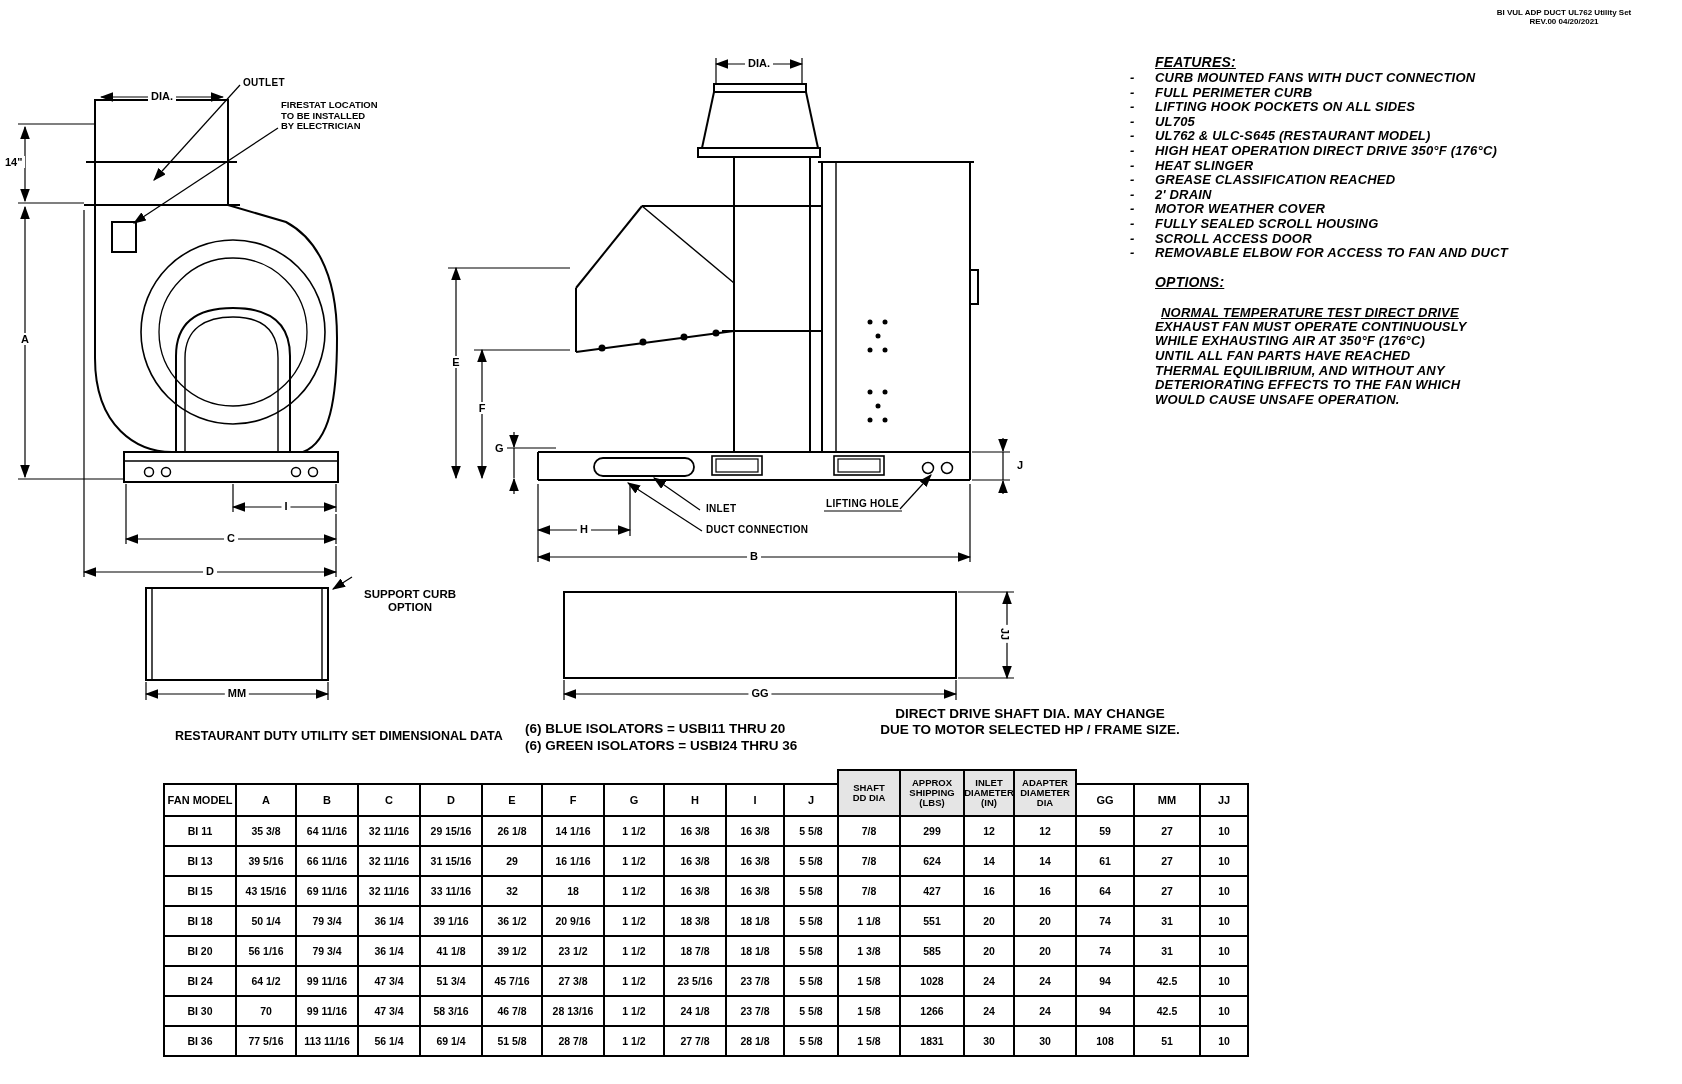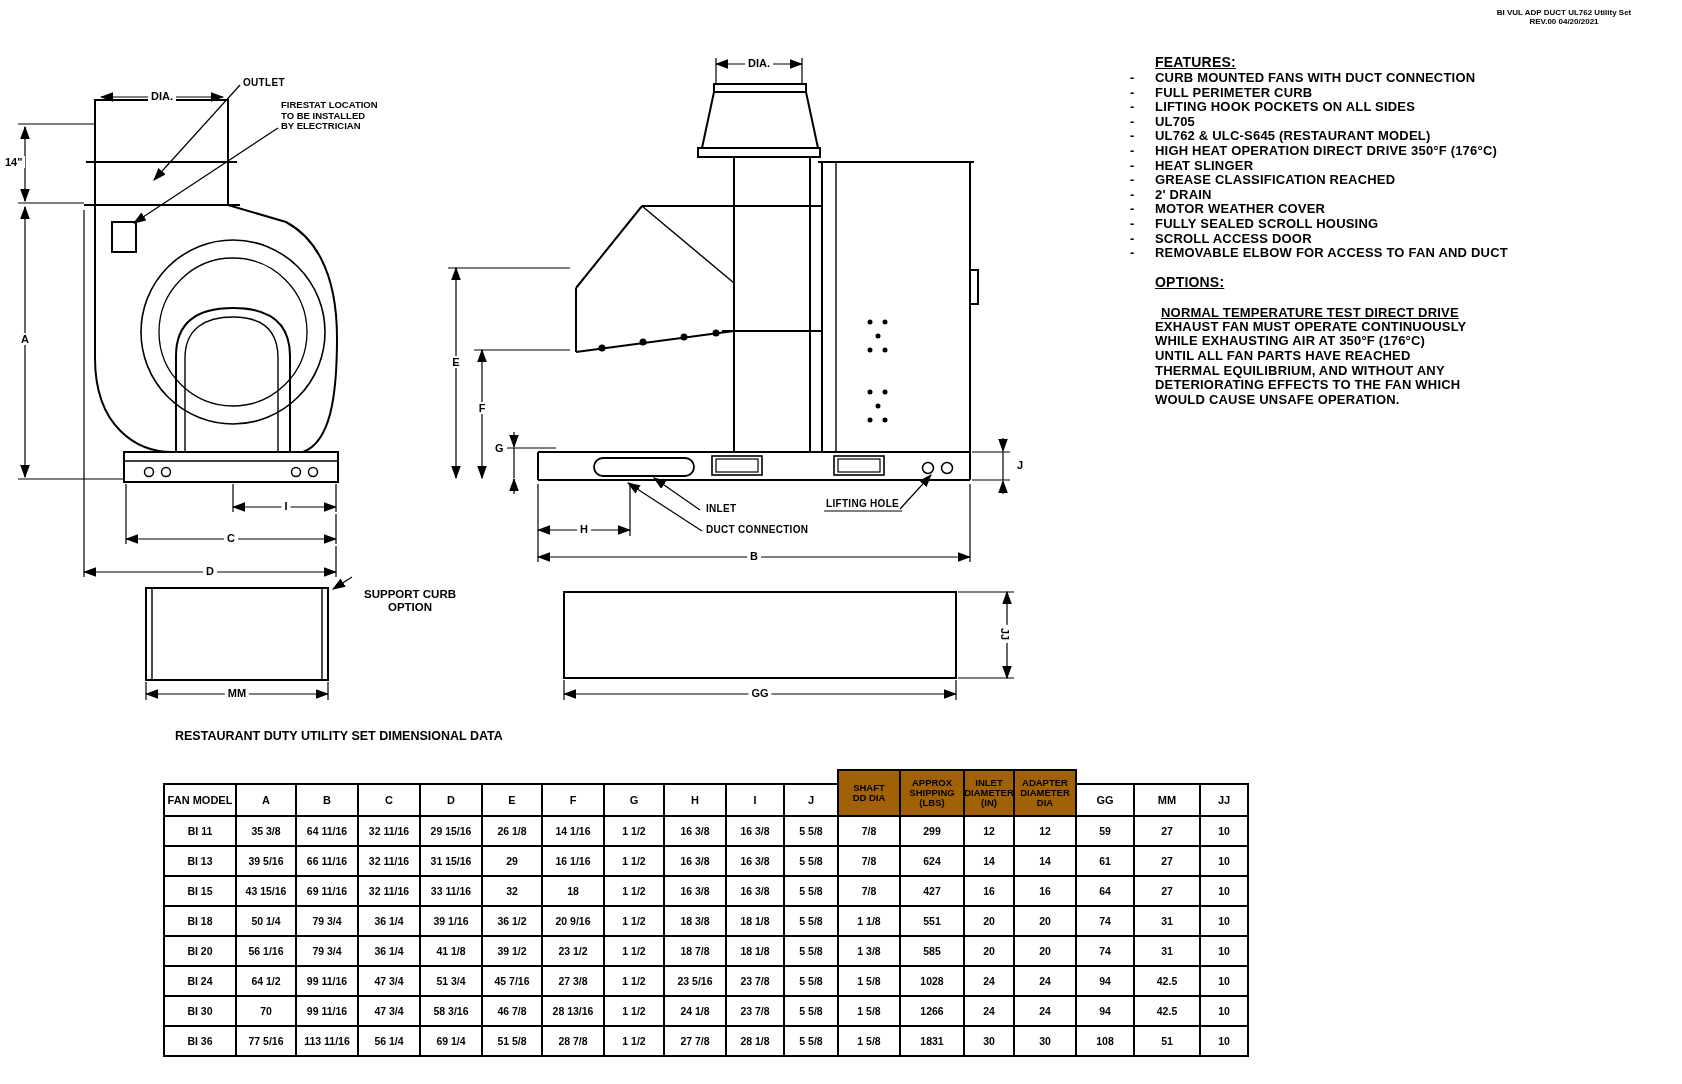--- a/index.html
+++ b/index.html
@@ -4,37 +4,37 @@
 <style>
   html,body{margin:0;padding:0;background:#fff;}
   .page{position:relative;width:1682px;height:1084px;background:#fff;color:#000;
         font-family:"Liberation Sans",sans-serif;font-weight:700;overflow:hidden;}
   .abs{position:absolute;}
   .ctr{transform:translateX(-50%);}
   .lbl{font-size:10px;letter-spacing:.3px;white-space:nowrap;}
   .dimlbl{font-size:11px;background:#fff;padding:0 3px;white-space:nowrap;}
   .title{font-size:15px;letter-spacing:.6px;text-align:center;white-space:nowrap;}
   .docref{font-size:8px;line-height:9px;text-align:center;}
-  .rightcol{width:440px;font-size:13px;letter-spacing:.2px;}
+  .rightcol{width:440px;font-size:13px;letter-spacing:.2px;font-style:italic;}
   .rc-head{font-size:14px;text-decoration:underline;margin-left:27px;}
   .feat-list{list-style:none;margin:1px 0 0 0;padding:0;line-height:14.6px;}
   .feat-list li{position:relative;padding-left:27px;}
   .feat-list li::before{content:"-";position:absolute;left:2px;}
   .opt-list{margin-left:27px;line-height:14.6px;}
   .para{margin-left:27px;line-height:14.6px;}
   .note{font-size:12.5px;white-space:nowrap;}
   .multi{line-height:10.5px;font-size:9.5px;white-space:nowrap;}
   .sc-label{font-size:11.5px;text-align:center;line-height:13px;width:120px;}
   table.dim{position:absolute;left:163px;top:783px;border-collapse:collapse;table-layout:fixed;}
   table.dim th,table.dim td{border:2px solid #000;text-align:center;vertical-align:middle;
       font-family:"Liberation Sans",sans-serif;font-weight:700;font-size:10.5px;padding:0;overflow:visible;}
   table.dim th{height:30px;font-size:11px;}
   table.dim td{height:28px;}
   th.tallwrap{position:relative;}
-  .tallbox{position:absolute;left:-2px;right:-2px;bottom:-2px;top:-16px;background:#a16207;
+  .tallbox{position:absolute;left:-2px;right:-2px;bottom:-2px;top:-16px;background:#e5e5e5;
       border:2px solid #000;display:flex;align-items:center;justify-content:center;
       font-size:9.5px;line-height:10px;z-index:5;}
   svg.draw{position:absolute;left:0;top:0;pointer-events:none;}
   .rot90{transform:rotate(90deg);transform-origin:center;}
 </style>
 </head>
 <body>
 
 <div class="page">
 
@@ -232,20 +232,28 @@
   <div class="abs dimlbl ctr" style="left:584px;top:523px;">H</div>
   <div class="abs dimlbl ctr" style="left:754px;top:550px;">B</div>
   <div class="abs dimlbl" style="left:1014px;top:459px;">J</div>
   <div class="abs lbl" style="left:706px;top:503px;">INLET</div>
   <div class="abs lbl" style="left:706px;top:524px;">DUCT CONNECTION</div>
   <div class="abs lbl" style="left:826px;top:498px;">LIFTING HOLE</div>
   <div class="abs dimlbl rot90" style="left:996px;top:628px;">JJ</div>
   <div class="abs dimlbl ctr" style="left:760px;top:687px;">GG</div>
 
   <div class="abs note" style="left:175px;top:729px;">RESTAURANT DUTY UTILITY SET DIMENSIONAL DATA</div>
+  <div class="abs note" style="left:525px;top:720px;line-height:17px;font-size:13.5px;">
+      <div>(6) BLUE ISOLATORS = USBI11 THRU 20</div>
+      <div>(6) GREEN ISOLATORS = USBI24 THRU 36</div>
+    </div>
+  <div class="abs note" style="left:870px;top:706px;width:320px;text-align:center;line-height:16px;font-size:13.5px;">
+      <div>DIRECT DRIVE SHAFT DIA. MAY CHANGE</div>
+      <div>DUE TO MOTOR SELECTED HP / FRAME SIZE.</div>
+    </div>
 
   <table class="dim">
     <colgroup>
       <col style="width:72px">
         <col style="width:60px">
         <col style="width:62px">
         <col style="width:62px">
       <col style="width:62px">
         <col style="width:60px">
         <col style="width:62px">

